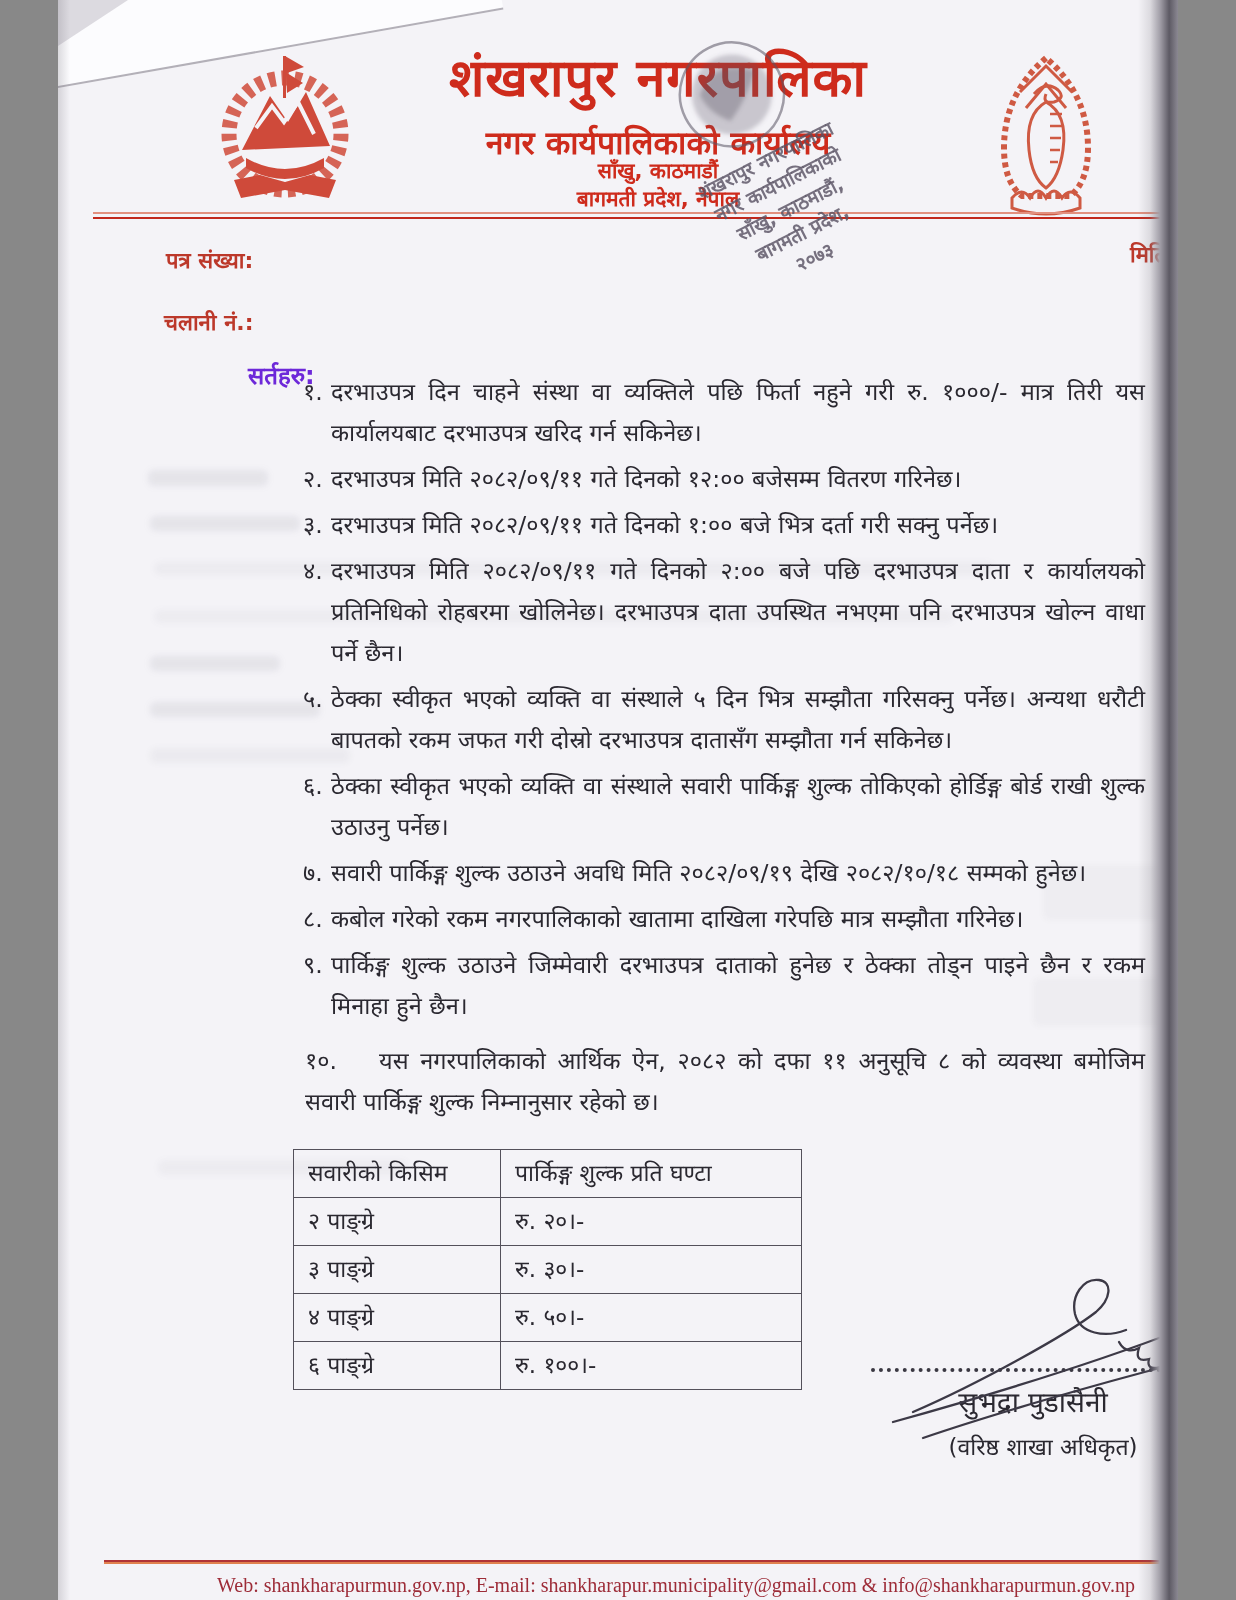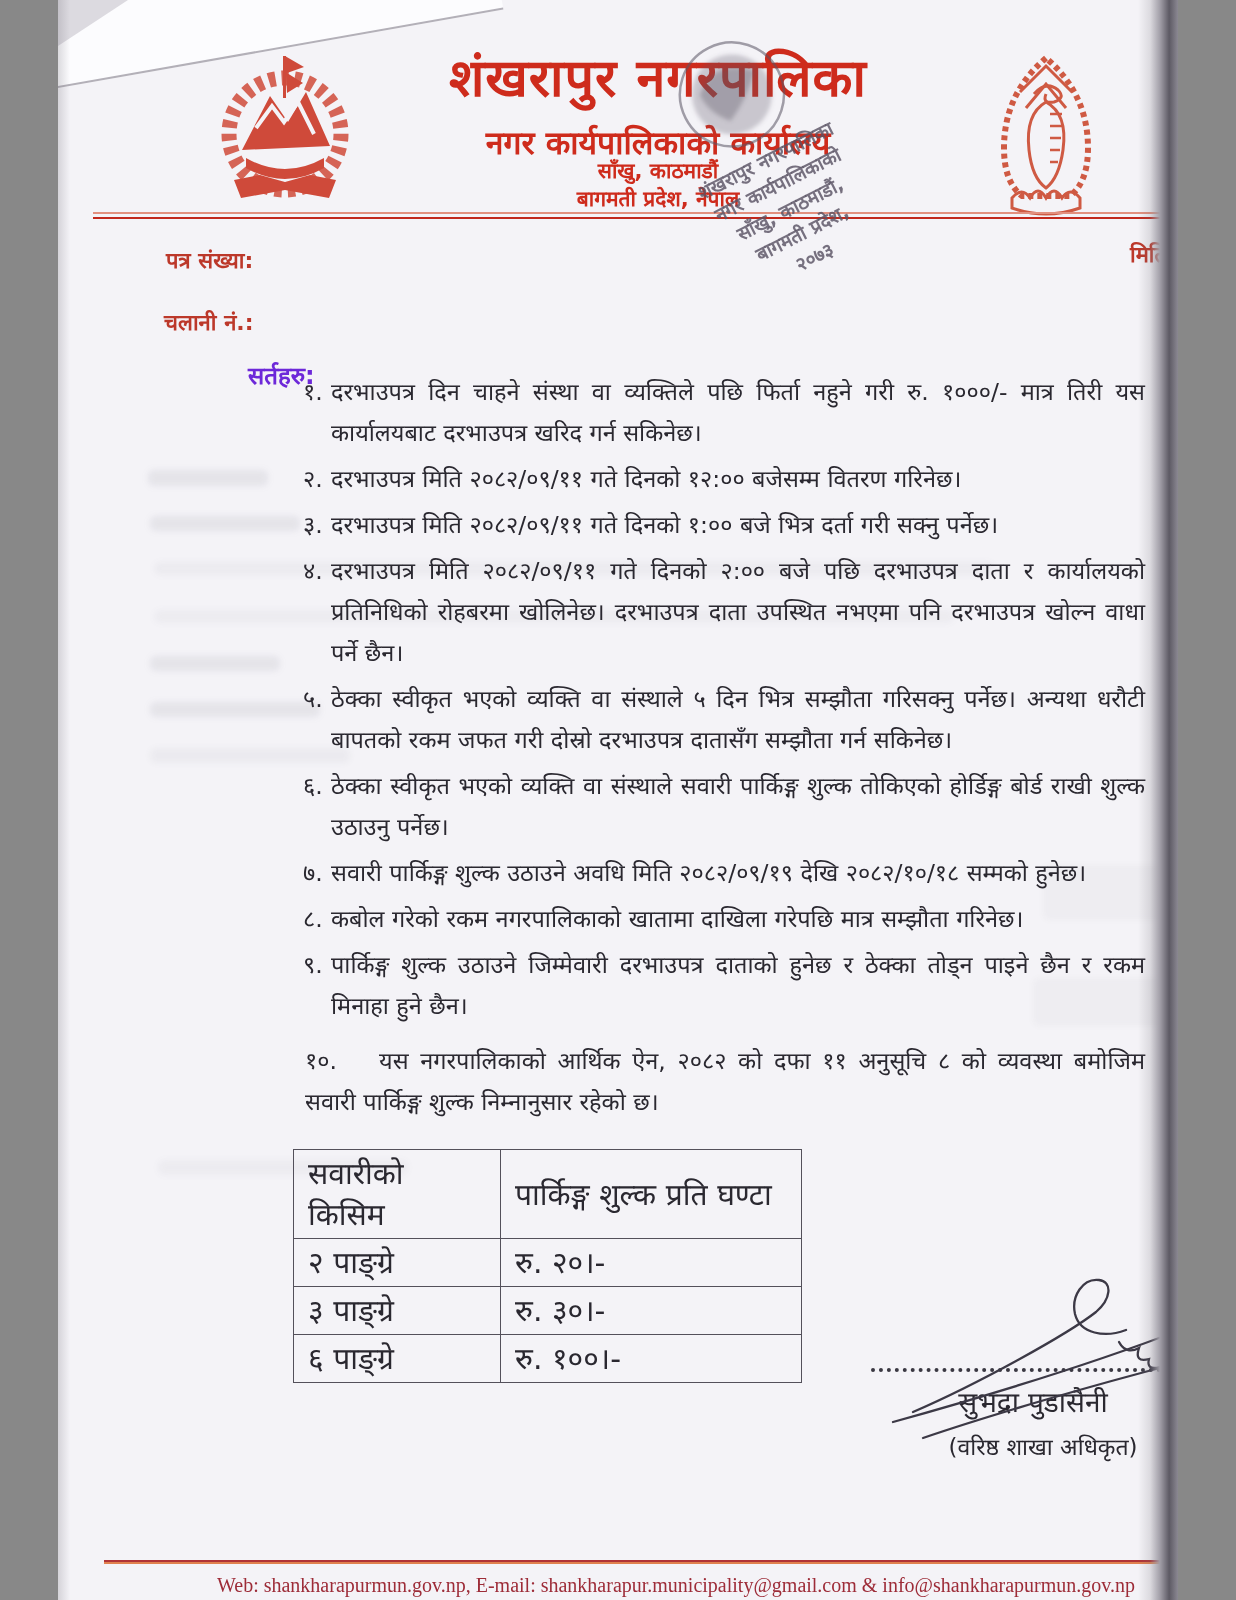--- a/index.html
+++ b/index.html
@@ -84,21 +84,21 @@
     position:absolute;left:245px;top:372px;width:842px;z-index:3;
     font-size:23.5px;line-height:41px;text-align:justify;
   }
   .term{display:grid;grid-template-columns:28px 1fr;margin-bottom:5px;}
   .term .num{text-align:left;}
   .item10{margin:14px 0 0 2px;}
   .item10 .num{display:inline-block;width:74px;}
   
   table.fee{
     border-collapse:collapse;margin:26px 0 0 -10px;
-    font-size:30px;text-align:left;
+    font-size:23px;text-align:left;
   }
   table.fee th,table.fee td{
     border:1.4px solid #53505a;font-weight:normal;
     padding:3px 14px;height:37px;vertical-align:middle;
   }
   table.fee th:first-child,table.fee td:first-child{width:178px;}
   table.fee th:last-child,table.fee td:last-child{width:272px;}
   
   .sig-block{position:absolute;left:795px;top:1282px;width:400px;z-index:3;}
   .sig-scribble{position:absolute;left:30px;top:-10px;z-index:4;}
@@ -250,20 +250,24 @@
       <tbody id="fee-body">
           <tr>
             <td>२ पाङ्ग्रे</td>
             <td>रु. २०।-</td>
           </tr>
           <tr>
             <td>३ पाङ्ग्रे</td>
             <td>रु. ३०।-</td>
           </tr>
           <tr>
+            <td>४ पाङ्ग्रे</td>
+            <td>रु. ५०।-</td>
+          </tr>
+          <tr>
             <td>६ पाङ्ग्रे</td>
             <td>रु. १००।-</td>
           </tr>
         </tbody>
     </table>
   </div>
 
   <div class="sig-block">
     <div class="sig-scribble">
       <svg width="340" height="170" viewBox="0 0 340 170">

